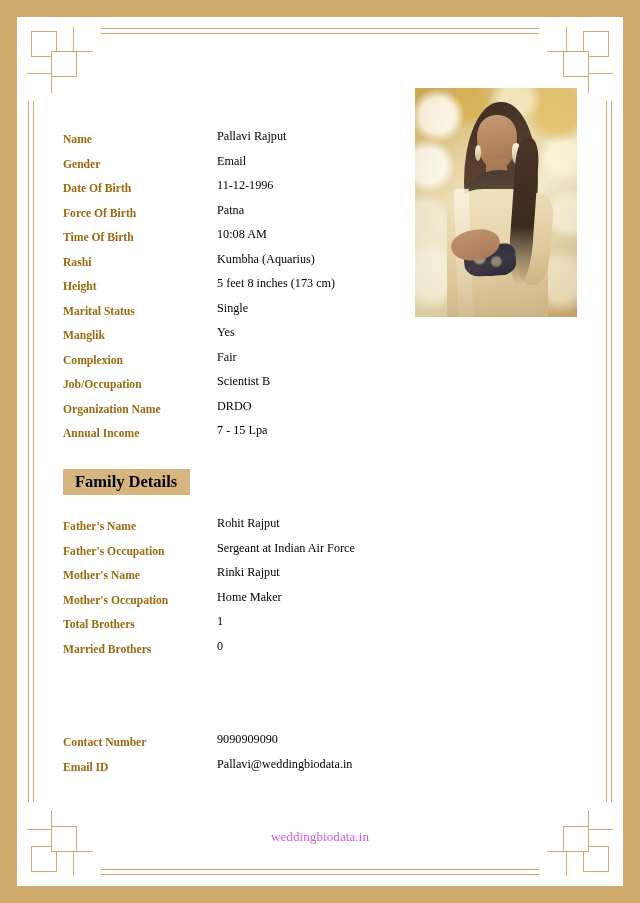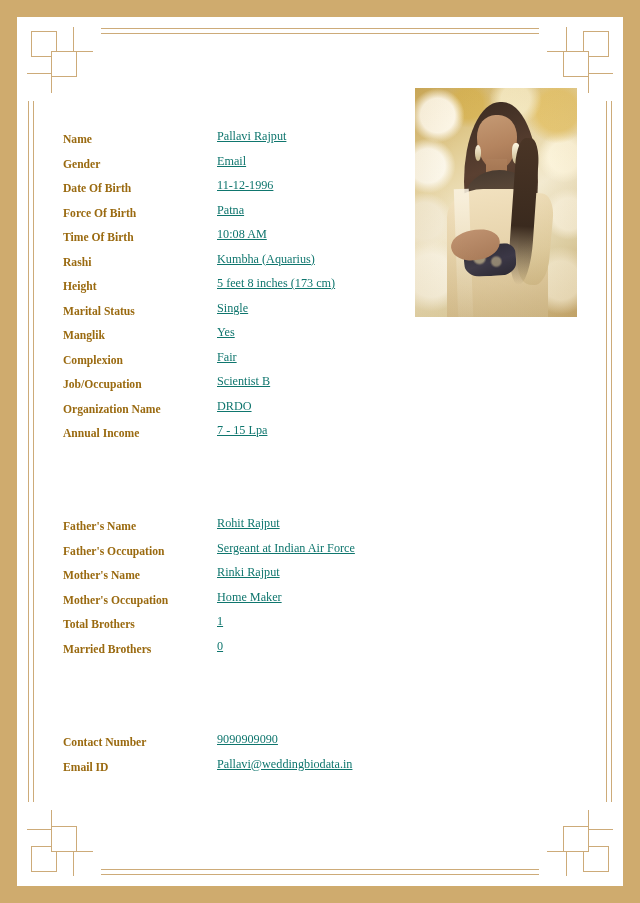--- a/index.html
+++ b/index.html
@@ -119,24 +119,23 @@
     top: 4px;
     color: #9a6a10;
     font-weight: bold;
     font-size: 11.6px;
     line-height: 14px;
   }
   .row .value {
     position: absolute;
     left: 154px;
     top: 0;
-    color: #0f766e;
+    color: #000000;
     font-size: 12.2px;
     line-height: 14px;
-    text-decoration: underline;
   }
 
   
   .photo {
     position: absolute;
     left: 398px;
     top: 71px;
     width: 162px;
     height: 229px;
     overflow: hidden;
@@ -374,20 +373,21 @@
       </div>
       <div class="row" style="top:381.5px;">
         <span class="label">Organization Name</span>
         <span class="value">DRDO</span>
       </div>
       <div class="row" style="top:406px;">
         <span class="label">Annual Income</span>
         <span class="value">7 - 15 Lpa</span>
       </div>
 
+      <div class="section-banner" style="left:46px; top:452px;">Family Details</div>
 
       <div class="row" style="top:499px;">
         <span class="label">Father's Name</span>
         <span class="value">Rohit Rajput</span>
       </div>
       <div class="row" style="top:523.5px;">
         <span class="label">Father's Occupation</span>
         <span class="value">Sergeant at Indian Air Force</span>
       </div>
       <div class="row" style="top:548px;">
@@ -410,16 +410,17 @@
 
       <div class="row" style="top:715px;">
         <span class="label">Contact Number</span>
         <span class="value">9090909090</span>
       </div>
       <div class="row" style="top:739.5px;">
         <span class="label">Email ID</span>
         <span class="value">Pallavi@weddingbiodata.in</span>
       </div>
 
+      <div class="watermark">weddingbiodata.in</div>
 
     </div>
   </div>
 </div>
 
 </body></html>

